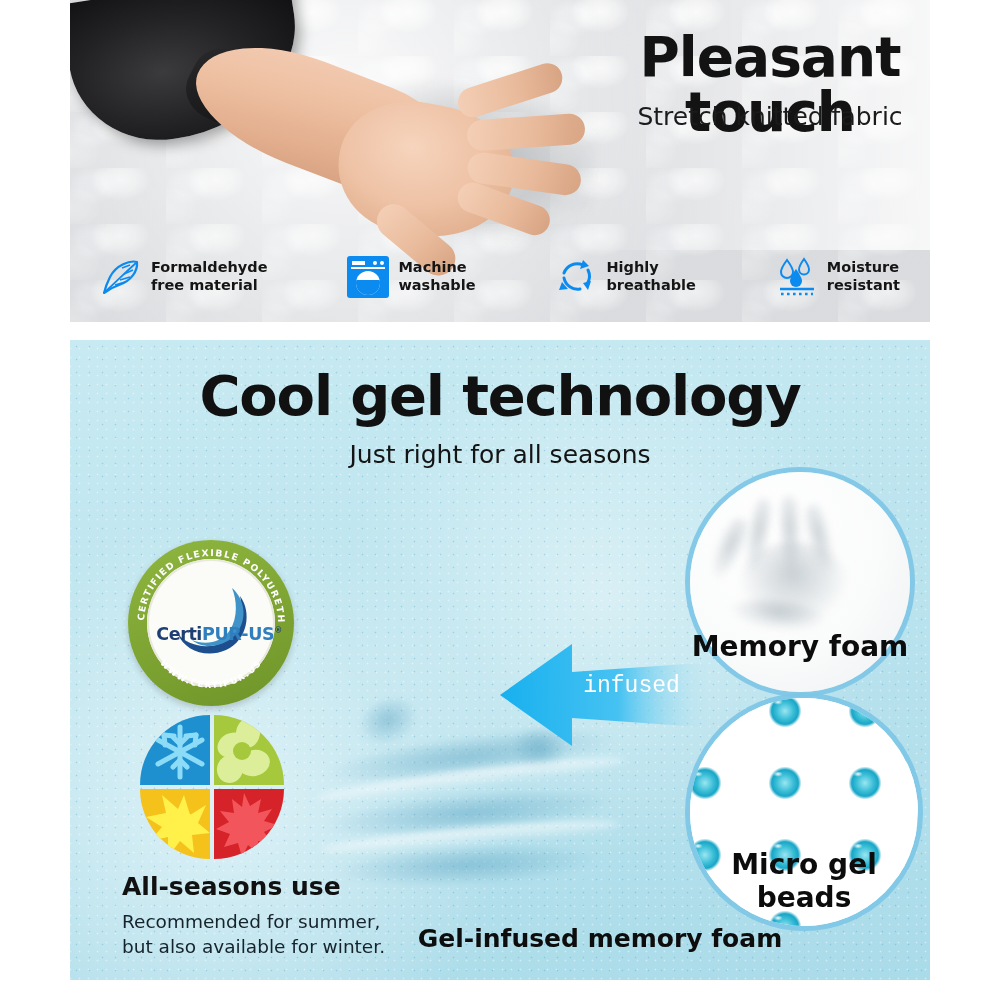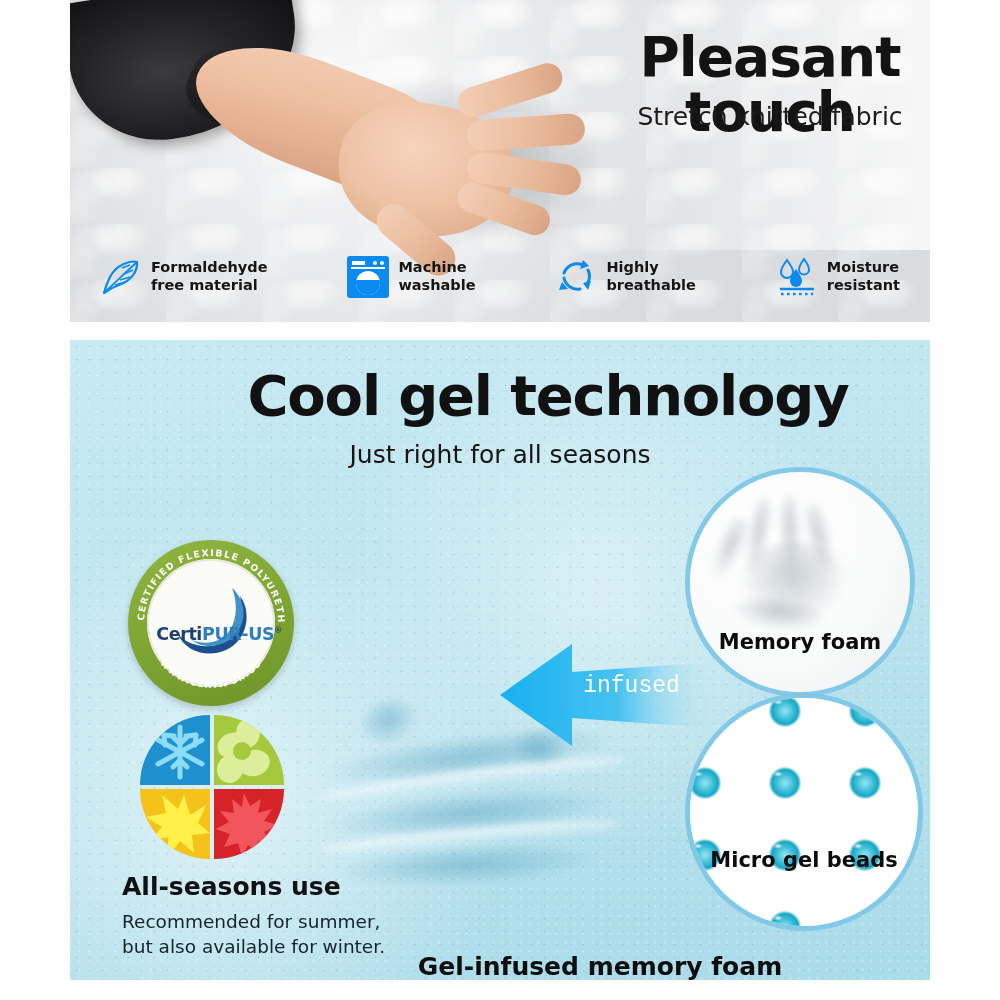--- a/index.html
+++ b/index.html
@@ -147,21 +147,21 @@
     background-size:13px 13px, 9px 9px;
     background-position:0 0, 5px 4px;
   }
   
   .imp{position:absolute;background:radial-gradient(ellipse at 50% 45%, rgba(70,150,185,.42), rgba(70,150,185,0) 70%);filter:blur(3px);}
   .imp-ridge{position:absolute;background:linear-gradient(180deg, rgba(255,255,255,.75), rgba(255,255,255,0));filter:blur(3px);}
 
   .headline2{
     position:absolute;left:0;top:28px;width:860px;text-align:center;
     font-size:56px;font-weight:bold;color:#111;letter-spacing:-1.2px;
-    font-family:"DejaVu Sans", sans-serif;line-height:1;margin-left:48px;
+    font-family:"DejaVu Sans", sans-serif;line-height:1;
   }
   .subhead2{
     position:absolute;left:0;top:100px;width:860px;text-align:center;
     font-size:25px;color:#141414;font-family:"DejaVu Sans", sans-serif;
   }
 
   
   .certi{position:absolute;left:58px;top:200px;width:166px;height:166px;}
   .certi-outer{position:absolute;inset:0;border-radius:50%;
     background:linear-gradient(160deg,#8fb63f 0%,#7da432 55%,#6e9429 100%);
@@ -213,34 +213,34 @@
   }
   .beads-glint{
     position:absolute;inset:-6px;
     background-image:
       radial-gradient(ellipse 7px 4px at 14px 10px, rgba(255,255,255,.95), rgba(255,255,255,0) 70%),
       radial-gradient(ellipse 7px 4px at 54px 46px, rgba(255,255,255,.95), rgba(255,255,255,0) 70%);
     background-size:80px 72px,80px 72px;
   }
   .circ-label{
     position:absolute;width:100%;text-align:center;
-    font-size:21px;font-weight:bold;color:#0c0c0c;
+    font-size:28px;font-weight:bold;color:#0c0c0c;
     font-family:"DejaVu Sans", sans-serif;}
   .lbl-foam{left:620px;top:290px;width:220px;}
   .lbl-beads{left:620px;top:508px;width:228px;}
 
   
   .arrow-wrap{position:absolute;left:430px;top:300px;width:215px;height:110px;}
   .arrow-txt{
     position:absolute;left:430px;top:333px;width:215px;text-align:center;
     font-size:23px;color:#ffffff;font-family:Liberation Mono, monospace;
     padding-left:48px;box-sizing:border-box;}
 
   .gel-caption{
-    position:absolute;left:330px;top:612px;width:400px;text-align:center;
+    position:absolute;left:330px;top:584px;width:400px;text-align:center;
     font-size:25px;font-weight:bold;color:#0d0d0d;font-family:"DejaVu Sans", sans-serif;}
 </style>
 </head>
 <body>
 
 <div id="stage">
 
   <div class="panel-top">
     <div class="quilt"></div>
     <div class="quilt2"></div>

